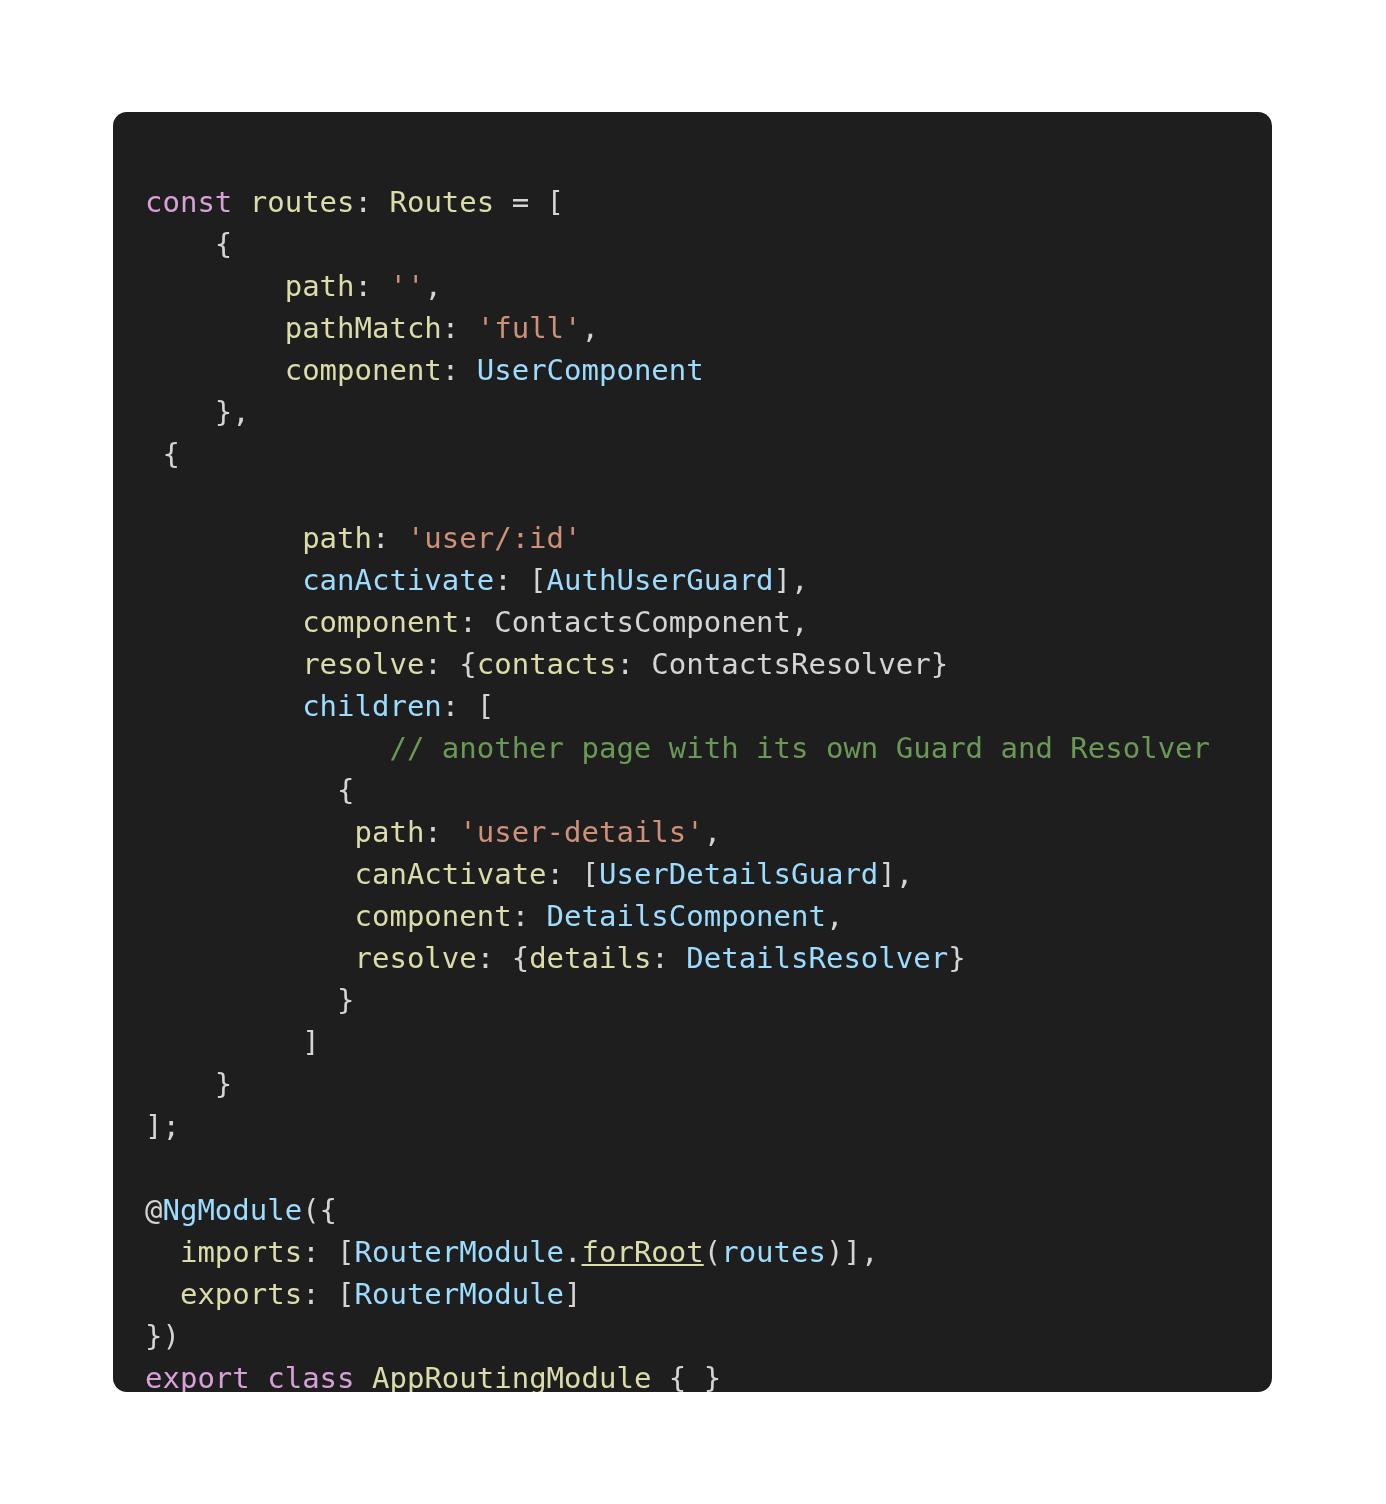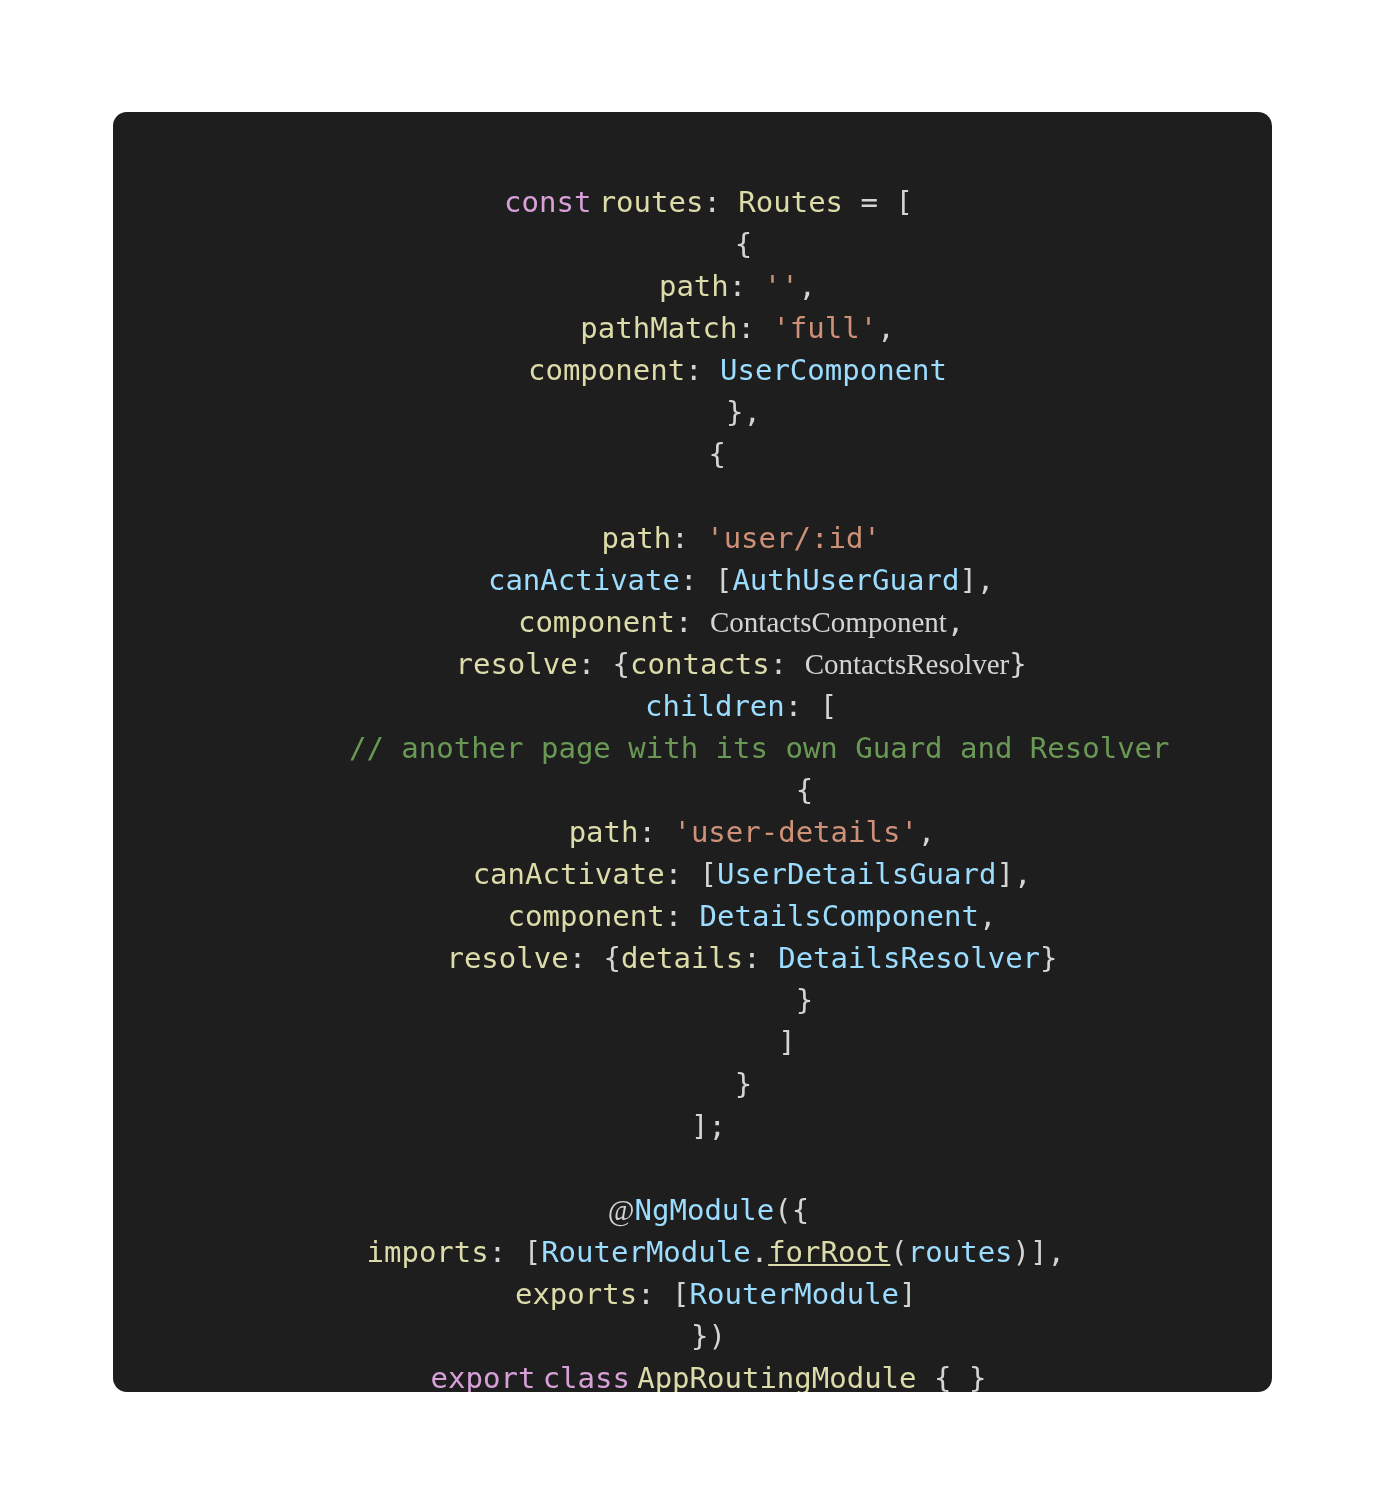--- a/index.html
+++ b/index.html
@@ -48,21 +48,21 @@
     height: 42px;
   }
 
   
   .tok-keyword   { color: #d8a0d8; }
   .tok-property  { color: #dcdcaa; }
   .tok-string    { color: #ce9178; }
   .tok-type      { color: #9cdcfe; }
   .tok-func      { color: #dcdcaa; text-decoration: underline; }
   .tok-comment   { color: #6a9955; }
-  .tok-plain     { color: #d4d4d4; font-family: Liberation Serif, serif; }
+  .tok-plain     { color: #d4d4d4; }
   .tok-punct     { color: #d4d4d4; }
 </style>
 </head>
 <body style="background: rgb(255, 255, 255);">
 
-<div id="code-card" style="background: rgb(30, 30, 30); border-radius: 14px; text-align: center;">
+<div id="code-card" style="background: rgb(30, 30, 30); border-radius: 14px;">
   <pre id="code-block"><div class="code-line"><span class="tok-keyword" style="color: rgb(216, 160, 216);">const</span><span class="tok-plain" style="color: rgb(212, 212, 212);"> </span><span class="tok-property" style="color: rgb(220, 220, 170);">routes</span><span class="tok-punct" style="color: rgb(212, 212, 212);">: </span><span class="tok-property" style="color: rgb(220, 220, 170);">Routes</span><span class="tok-punct" style="color: rgb(212, 212, 212);"> = [</span></div><div class="code-line"><span class="tok-punct" style="color: rgb(212, 212, 212);">    {</span></div><div class="code-line"><span class="tok-plain" style="color: rgb(212, 212, 212);">        </span><span class="tok-property" style="color: rgb(220, 220, 170);">path</span><span class="tok-punct" style="color: rgb(212, 212, 212);">: </span><span class="tok-string" style="color: rgb(206, 145, 120);">''</span><span class="tok-punct" style="color: rgb(212, 212, 212);">,</span></div><div class="code-line"><span class="tok-plain" style="color: rgb(212, 212, 212);">        </span><span class="tok-property" style="color: rgb(220, 220, 170);">pathMatch</span><span class="tok-punct" style="color: rgb(212, 212, 212);">: </span><span class="tok-string" style="color: rgb(206, 145, 120);">'full'</span><span class="tok-punct" style="color: rgb(212, 212, 212);">,</span></div><div class="code-line"><span class="tok-plain" style="color: rgb(212, 212, 212);">        </span><span class="tok-property" style="color: rgb(220, 220, 170);">component</span><span class="tok-punct" style="color: rgb(212, 212, 212);">: </span><span class="tok-type" style="color: rgb(156, 220, 254);">UserComponent</span></div><div class="code-line"><span class="tok-punct" style="color: rgb(212, 212, 212);">    },</span></div><div class="code-line"><span class="tok-punct" style="color: rgb(212, 212, 212);"> {</span></div><div class="code-line blank">&nbsp;</div><div class="code-line"><span class="tok-plain" style="color: rgb(212, 212, 212);">         </span><span class="tok-property" style="color: rgb(220, 220, 170);">path</span><span class="tok-punct" style="color: rgb(212, 212, 212);">: </span><span class="tok-string" style="color: rgb(206, 145, 120);">'user/:id'</span></div><div class="code-line"><span class="tok-plain" style="color: rgb(212, 212, 212);">         </span><span class="tok-type" style="color: rgb(156, 220, 254);">canActivate</span><span class="tok-punct" style="color: rgb(212, 212, 212);">: [</span><span class="tok-type" style="color: rgb(156, 220, 254);">AuthUserGuard</span><span class="tok-punct" style="color: rgb(212, 212, 212);">],</span></div><div class="code-line"><span class="tok-plain" style="color: rgb(212, 212, 212);">         </span><span class="tok-property" style="color: rgb(220, 220, 170);">component</span><span class="tok-punct" style="color: rgb(212, 212, 212);">: </span><span class="tok-plain" style="color: rgb(212, 212, 212);">ContactsComponent</span><span class="tok-punct" style="color: rgb(212, 212, 212);">,</span></div><div class="code-line"><span class="tok-plain" style="color: rgb(212, 212, 212);">         </span><span class="tok-property" style="color: rgb(220, 220, 170);">resolve</span><span class="tok-punct" style="color: rgb(212, 212, 212);">: {</span><span class="tok-property" style="color: rgb(220, 220, 170);">contacts</span><span class="tok-punct" style="color: rgb(212, 212, 212);">: </span><span class="tok-plain" style="color: rgb(212, 212, 212);">ContactsResolver</span><span class="tok-punct" style="color: rgb(212, 212, 212);">}</span></div><div class="code-line"><span class="tok-plain" style="color: rgb(212, 212, 212);">         </span><span class="tok-type" style="color: rgb(156, 220, 254);">children</span><span class="tok-punct" style="color: rgb(212, 212, 212);">: [</span></div><div class="code-line"><span class="tok-plain" style="color: rgb(212, 212, 212);">              </span><span class="tok-comment" style="color: rgb(106, 153, 85);">// another page with its own Guard and Resolver</span></div><div class="code-line"><span class="tok-punct" style="color: rgb(212, 212, 212);">           {</span></div><div class="code-line"><span class="tok-plain" style="color: rgb(212, 212, 212);">            </span><span class="tok-property" style="color: rgb(220, 220, 170);">path</span><span class="tok-punct" style="color: rgb(212, 212, 212);">: </span><span class="tok-string" style="color: rgb(206, 145, 120);">'user-details'</span><span class="tok-punct" style="color: rgb(212, 212, 212);">,</span></div><div class="code-line"><span class="tok-plain" style="color: rgb(212, 212, 212);">            </span><span class="tok-property" style="color: rgb(220, 220, 170);">canActivate</span><span class="tok-punct" style="color: rgb(212, 212, 212);">: [</span><span class="tok-type" style="color: rgb(156, 220, 254);">UserDetailsGuard</span><span class="tok-punct" style="color: rgb(212, 212, 212);">],</span></div><div class="code-line"><span class="tok-plain" style="color: rgb(212, 212, 212);">            </span><span class="tok-property" style="color: rgb(220, 220, 170);">component</span><span class="tok-punct" style="color: rgb(212, 212, 212);">: </span><span class="tok-type" style="color: rgb(156, 220, 254);">DetailsComponent</span><span class="tok-punct" style="color: rgb(212, 212, 212);">,</span></div><div class="code-line"><span class="tok-plain" style="color: rgb(212, 212, 212);">            </span><span class="tok-property" style="color: rgb(220, 220, 170);">resolve</span><span class="tok-punct" style="color: rgb(212, 212, 212);">: {</span><span class="tok-property" style="color: rgb(220, 220, 170);">details</span><span class="tok-punct" style="color: rgb(212, 212, 212);">: </span><span class="tok-type" style="color: rgb(156, 220, 254);">DetailsResolver</span><span class="tok-punct" style="color: rgb(212, 212, 212);">}</span></div><div class="code-line"><span class="tok-punct" style="color: rgb(212, 212, 212);">           }</span></div><div class="code-line"><span class="tok-punct" style="color: rgb(212, 212, 212);">         ]</span></div><div class="code-line"><span class="tok-punct" style="color: rgb(212, 212, 212);">    }</span></div><div class="code-line"><span class="tok-punct" style="color: rgb(212, 212, 212);">];</span></div><div class="code-line blank">&nbsp;</div><div class="code-line"><span class="tok-plain" style="color: rgb(212, 212, 212);">@</span><span class="tok-type" style="color: rgb(156, 220, 254);">NgModule</span><span class="tok-punct" style="color: rgb(212, 212, 212);">({</span></div><div class="code-line"><span class="tok-plain" style="color: rgb(212, 212, 212);">  </span><span class="tok-property" style="color: rgb(220, 220, 170);">imports</span><span class="tok-punct" style="color: rgb(212, 212, 212);">: [</span><span class="tok-type" style="color: rgb(156, 220, 254);">RouterModule</span><span class="tok-punct" style="color: rgb(212, 212, 212);">.</span><span class="tok-func" style="color: rgb(220, 220, 170);">forRoot</span><span class="tok-punct" style="color: rgb(212, 212, 212);">(</span><span class="tok-type" style="color: rgb(156, 220, 254);">routes</span><span class="tok-punct" style="color: rgb(212, 212, 212);">)],</span></div><div class="code-line"><span class="tok-plain" style="color: rgb(212, 212, 212);">  </span><span class="tok-property" style="color: rgb(220, 220, 170);">exports</span><span class="tok-punct" style="color: rgb(212, 212, 212);">: [</span><span class="tok-type" style="color: rgb(156, 220, 254);">RouterModule</span><span class="tok-punct" style="color: rgb(212, 212, 212);">]</span></div><div class="code-line"><span class="tok-punct" style="color: rgb(212, 212, 212);">})</span></div><div class="code-line"><span class="tok-keyword" style="color: rgb(216, 160, 216);">export</span><span class="tok-plain" style="color: rgb(212, 212, 212);"> </span><span class="tok-keyword" style="color: rgb(216, 160, 216);">class</span><span class="tok-plain" style="color: rgb(212, 212, 212);"> </span><span class="tok-property" style="color: rgb(220, 220, 170);">AppRoutingModule</span><span class="tok-punct" style="color: rgb(212, 212, 212);"> { }</span></div></pre>
 </div>
 
 </body></html>

